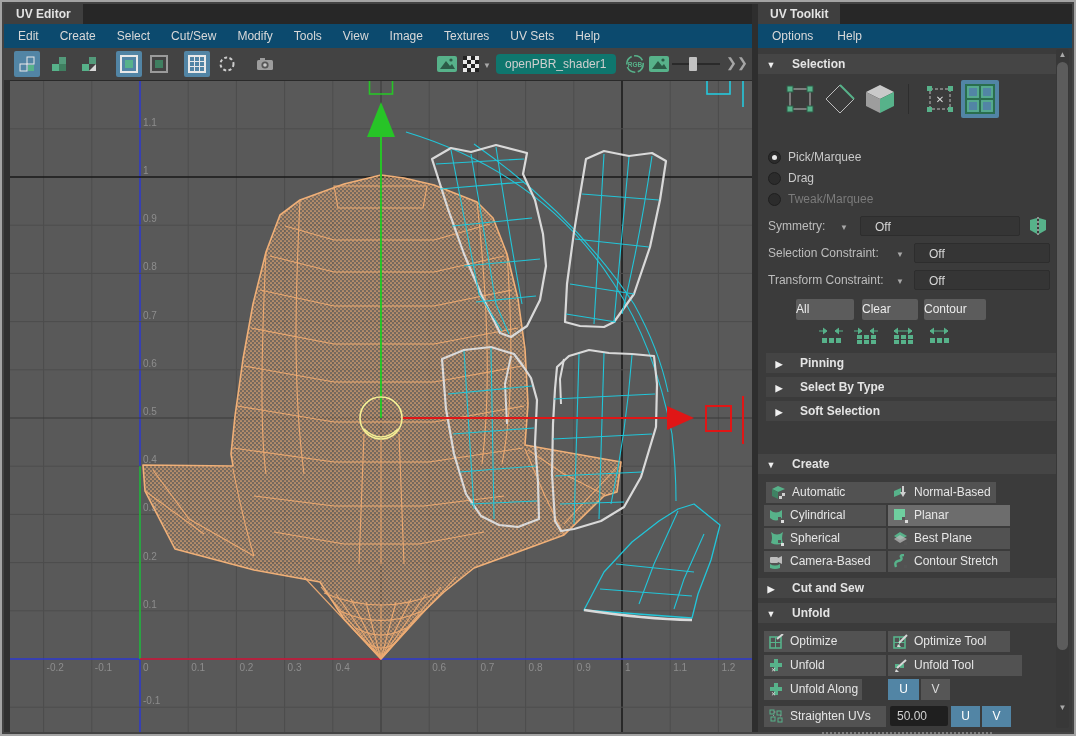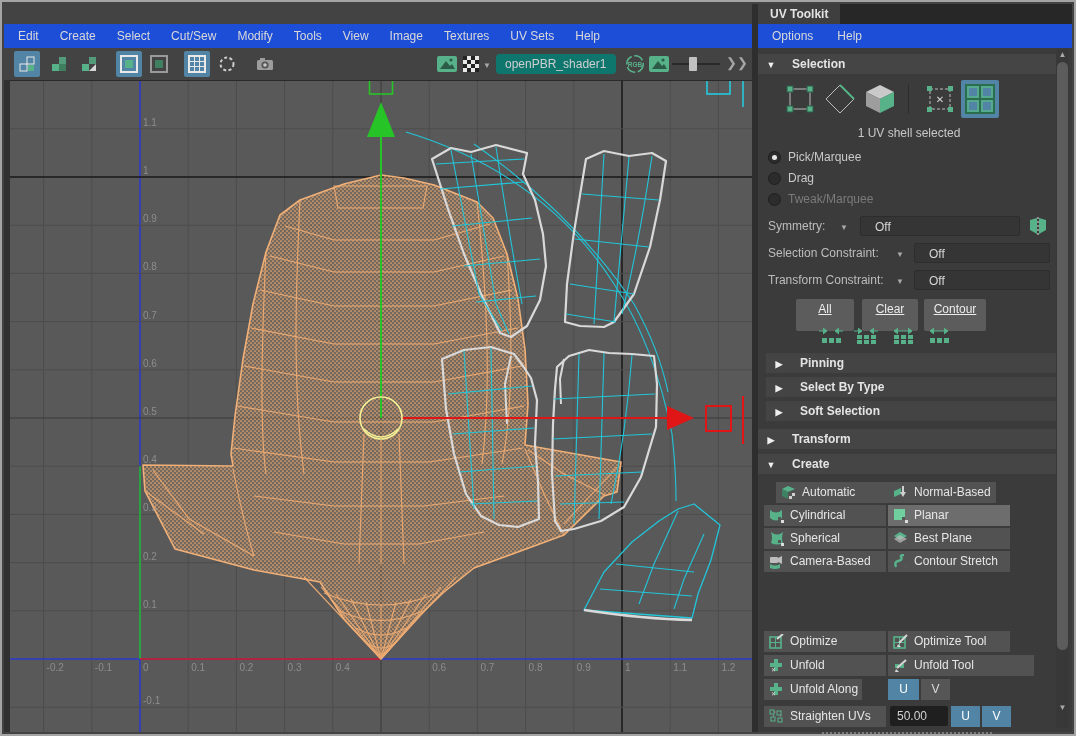--- a/index.html
+++ b/index.html
@@ -8,21 +8,21 @@
   .frame{position:absolute;inset:0;border:2px solid #a4a4a4;box-sizing:border-box;background:#434343;}
   
   .pane{position:absolute;top:2px;bottom:2px;}
   .pane-left{left:2px;width:750px;background:#434343;}
   .splitter{position:absolute;top:2px;bottom:2px;left:750px;width:6px;background:#2e2e2e;}
   .pane-right{left:756px;right:2px;background:#3b3b3b;}
   
   .titlebar{position:absolute;left:0;right:0;top:0;height:20px;background:#272727;}
   .titletab{display:inline-block;height:20px;line-height:20px;padding:0 12px;background:#3f3f3f;
             color:#e3e3e3;font-size:12px;font-weight:700;}
-  .menubar{position:absolute;left:0;right:0;top:20px;height:24px;background:#1d4ed8;
+  .menubar{position:absolute;left:0;right:0;top:20px;height:24px;background:#0c4a6e;
            display:flex;align-items:center;gap:21px;padding-left:14px;font-size:12px;color:#d9d9d9;}
   .menubar span{cursor:default;}
   .toolbar{position:absolute;left:0;right:0;top:44px;height:32px;background:#434343;border-bottom:1px solid #2a2a2a;}
   .tbtn{position:absolute;top:3px;width:26px;height:26px;border-radius:2px;display:flex;align-items:center;justify-content:center;}
   .tbtn.on{background:#5285a5;}
   .tfield{position:absolute;top:6px;height:20px;background:#0f766e;border-radius:4px;color:#cfcfcf;
           font-size:12px;line-height:20px;padding-left:9px;box-sizing:border-box;}
   
   .canvas-strip{position:absolute;left:0;top:76px;bottom:0;width:6px;background:#303030;}
   .canvas{position:absolute;left:6px;top:77px;right:0;bottom:0;background:#595959;overflow:hidden;}
@@ -33,42 +33,45 @@
        font-size:12px;font-weight:700;line-height:20px;}
   .hdr .tri{display:inline-block;width:26px;text-align:center;color:#f0f0f0;font-size:9px;}
   .hdr .lbl{padding-left:8px;}
   .hdr.sub{left:8px;width:294px;background:#444444;}
   .tk-txt{position:absolute;font-size:12px;color:#c9c9c9;}
   .radio{position:absolute;width:11px;height:11px;border-radius:50%;background:#2c2c2c;border:1px solid #1f1f1f;}
   .radio.sel::after{content:"";position:absolute;left:3px;top:3px;width:5px;height:5px;border-radius:50%;background:#e8e8e8;}
   .valbox{position:absolute;height:20px;background:#353535;border:1px solid #2d2d2d;border-radius:2px;
           color:#d6d6d6;font-size:12px;line-height:20px;padding-left:14px;box-sizing:border-box;}
   .caret{position:absolute;color:#a8a8a8;font-size:8px;}
-  .pbtn{position:absolute;height:32px;background:#5c5c5c;border-radius:2px;color:#ececec;font-size:12px;
-        text-align:center;line-height:21px;text-decoration:underline;}
+  .pbtn{position:absolute;height:21px;background:#5c5c5c;border-radius:2px;color:#ececec;font-size:12px;
+        line-height:21px;}
   .gbtn{position:absolute;height:21px;background:#525252;color:#e6e6e6;font-size:12px;line-height:21px;
         display:flex;align-items:center;gap:6px;padding-left:5px;box-sizing:border-box;}
   .gbtn.hl{background:#6d6d6d;}
   .uvbtn{position:absolute;height:21px;background:#565656;color:#dadada;font-size:12px;text-align:center;line-height:21px;}
   .uvbtn.blue{background:#5285a5;color:#fff;}
   .nfield{position:absolute;height:20px;background:#1f1f1f;border-radius:2px;color:#d2d2d2;font-size:12px;
           line-height:20px;padding-left:7px;box-sizing:border-box;}
   .dots{position:absolute;border-top:2px dotted #7c7c7c;height:0;}
   
   .sbar{position:absolute;right:3px;top:45px;bottom:4px;width:13px;background:#383838;border-radius:2px;}
   .sbar .arr{position:absolute;left:0;width:13px;height:12px;color:#a9a9a9;font-size:8px;text-align:center;line-height:12px;}
   .sbar .thumb{position:absolute;left:1px;width:11px;top:13px;height:588px;background:#5c5c5c;border-radius:6px;}
   .ico-sep{position:absolute;width:1px;background:#2d2d2d;}
 </style>
 </head>
 <body>
 
 <div class="frame">
 
   <div class="pane pane-left">
+    <div class="titlebar">
+      <div class="titletab">UV Editor</div>
+    </div>
     <div class="menubar">
       <span>Edit</span>
       <span>Create</span>
       <span>Select</span>
       <span>Cut/Sew</span>
       <span>Modify</span>
       <span>Tools</span>
       <span>View</span>
       <span>Image</span>
       <span>Textures</span>
@@ -389,21 +392,20 @@
             <rect x="5" y="5" width="28" height="28" fill="none" stroke="#2a6e4e" stroke-width="2"></rect>
             <line x1="19" y1="5" x2="19" y2="33" stroke="#2a6e4e" stroke-width="2"></line>
             <line x1="5" y1="19" x2="33" y2="19" stroke="#2a6e4e" stroke-width="2"></line>
             <rect x="7" y="7" width="10" height="10" fill="none" stroke="#57b28a" stroke-width="1.6"></rect>
             <rect x="21" y="7" width="10" height="10" fill="none" stroke="#57b28a" stroke-width="1.6"></rect>
             <rect x="7" y="21" width="10" height="10" fill="none" stroke="#57b28a" stroke-width="1.6"></rect>
             <rect x="21" y="21" width="10" height="10" fill="none" stroke="#57b28a" stroke-width="1.6"></rect>
           </svg>
       </div>
 
-      <div class="tk-txt" style="top:78px;left:0;width:302px;text-align:center">1 UV shell selected</div>
 
       <div class="radio sel" style="top:103px;left:10px"></div>
       <div class="tk-txt" style="top:102px;left:30px">Pick/Marquee</div>
       <div class="radio" style="top:124px;left:10px"></div>
       <div class="tk-txt" style="top:123px;left:30px">Drag</div>
       <div class="radio" style="top:145px;left:10px"></div>
       <div class="tk-txt" style="top:144px;left:30px;color:#7b7b7b">Tweak/Marquee</div>
 
       <div class="tk-txt" style="top:171px;left:10px;color:#bdbdbd">Symmetry:</div>
       <span class="caret" style="top:175px;left:82px">▼</span>
@@ -472,24 +474,23 @@
               <rect x="11" y="11" width="5" height="5"></rect>
               <rect x="18" y="11" width="5" height="5"></rect>
             </g>
           </svg>
       </div>
 
       <div class="hdr sub" style="top:305px"><span class="tri">▶</span><span class="lbl">Pinning</span></div>
       <div class="hdr sub" style="top:353px"><span class="tri">▶</span><span class="lbl">Soft Selection</span></div>
       <div class="hdr sub" style="top:329px"><span class="tri">▶</span><span class="lbl">Select By Type</span></div>
 
-      <div class="hdr" style="top:381px"><span class="tri">▶</span><span class="lbl">Transform</span></div>
       <div class="hdr" style="top:406px"><span class="tri">▼</span><span class="lbl">Create</span></div>
 
-      <div class="gbtn" style="top:434px;left:18px;width:140px">
+      <div class="gbtn" style="top:434px;left:8px;width:140px">
         <svg width="15" height="15">
             <polygon points="7,1 14,4 7,7 1,4" fill="#57b28a"></polygon>
             <polygon points="1,4 7,7 7,14 1,11" fill="#3f8263"></polygon>
             <rect x="8" y="8" width="6" height="6" fill="#cfcfcf"></rect>
             <rect x="8" y="8" width="3" height="3" fill="#555"></rect>
             <rect x="11" y="11" width="3" height="3" fill="#555"></rect>
           </svg>
         <span>Automatic</span>
       </div>
       <div class="gbtn" style="top:434px;left:130px;width:108px">
@@ -541,20 +542,22 @@
         <span>Camera-Based</span>
       </div>
       <div class="gbtn" style="top:503px;left:130px;width:122px">
         <svg width="15" height="15">
             <path d="M3,13 Q1,8 5,7 Q10,6 8,3 Q7,1 11,1" fill="none" stroke="#57b28a" stroke-width="2.4"></path>
             <rect x="11" y="11" width="3" height="3" fill="#555"></rect>
           </svg>
         <span>Contour Stretch</span>
       </div>
 
+      <div class="hdr" style="top:530px"><span class="tri">▶</span><span class="lbl">Cut and Sew</span></div>
+      <div class="hdr" style="top:555px"><span class="tri">▼</span><span class="lbl">Unfold</span></div>
 
       <div class="gbtn" style="top:583px;left:6px;width:122px">
         <svg width="15" height="15">
             <rect x="1" y="3" width="11" height="11" fill="none" stroke="#57b28a" stroke-width="1.6"></rect>
             <line x1="6.5" y1="3" x2="6.5" y2="14" stroke="#57b28a"></line>
             <line x1="1" y1="8.5" x2="12" y2="8.5" stroke="#57b28a"></line>
             <path d="M8,5 L14,0" stroke="#d8d8d8" stroke-width="2"></path>
           </svg>
         <span>Optimize</span>
       </div>
@@ -574,21 +577,21 @@
               <rect x="5" y="1" width="4" height="4"></rect>
               <rect x="1" y="5" width="4" height="4"></rect>
               <rect x="5" y="5" width="4" height="4"></rect>
               <rect x="9" y="5" width="4" height="4"></rect>
               <rect x="5" y="9" width="4" height="4"></rect>
             </g>
             <text x="2" y="14" font-size="6" fill="#ddd" font-family="Liberation Sans,sans-serif">✕</text>
           </svg>
         <span>Unfold</span>
       </div>
-      <div class="gbtn" style="top:607px;left:130px;width:146px">
+      <div class="gbtn" style="top:607px;left:130px;width:134px">
         <svg width="15" height="15">
             <g fill="#57b28a">
               <rect x="2" y="6" width="4" height="4"></rect>
               <rect x="7" y="6" width="4" height="4"></rect>
             </g>
             <path d="M4,10 L13,2" stroke="#d8d8d8" stroke-width="2"></path>
             <polygon points="3,11 6,14 2,14" fill="#d8d8d8"></polygon>
           </svg>
         <span>Unfold Tool</span>
       </div>

